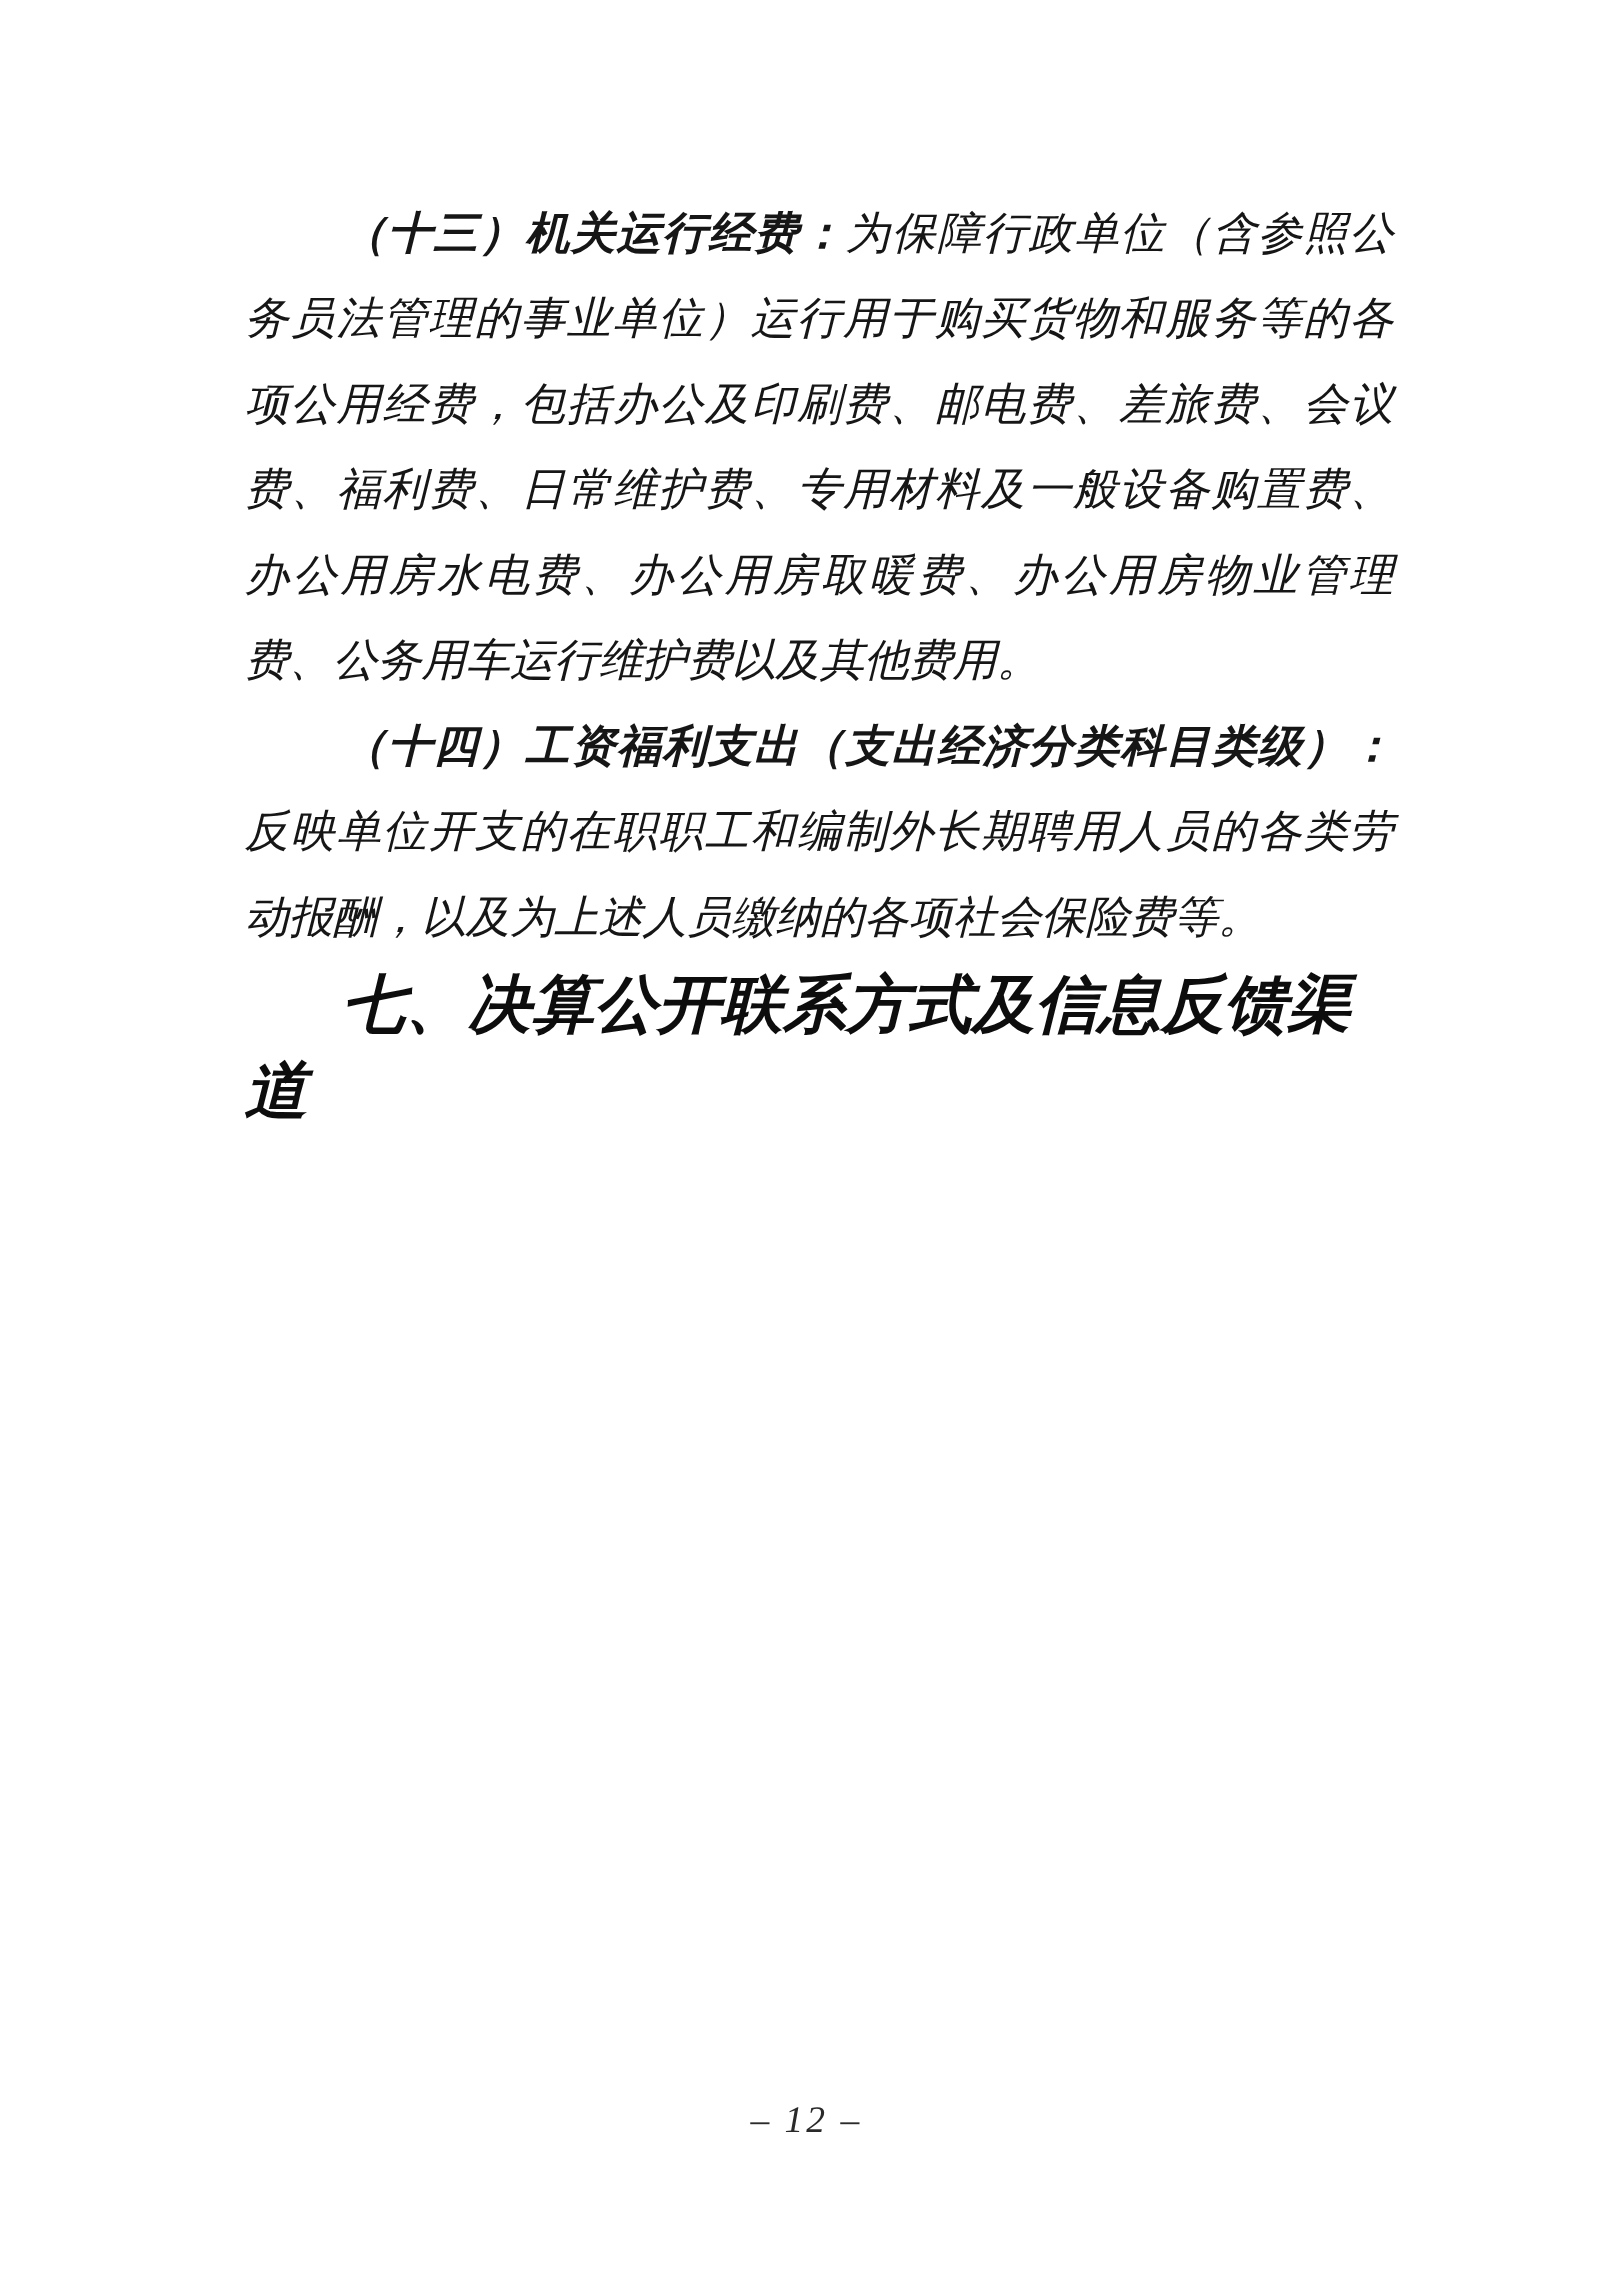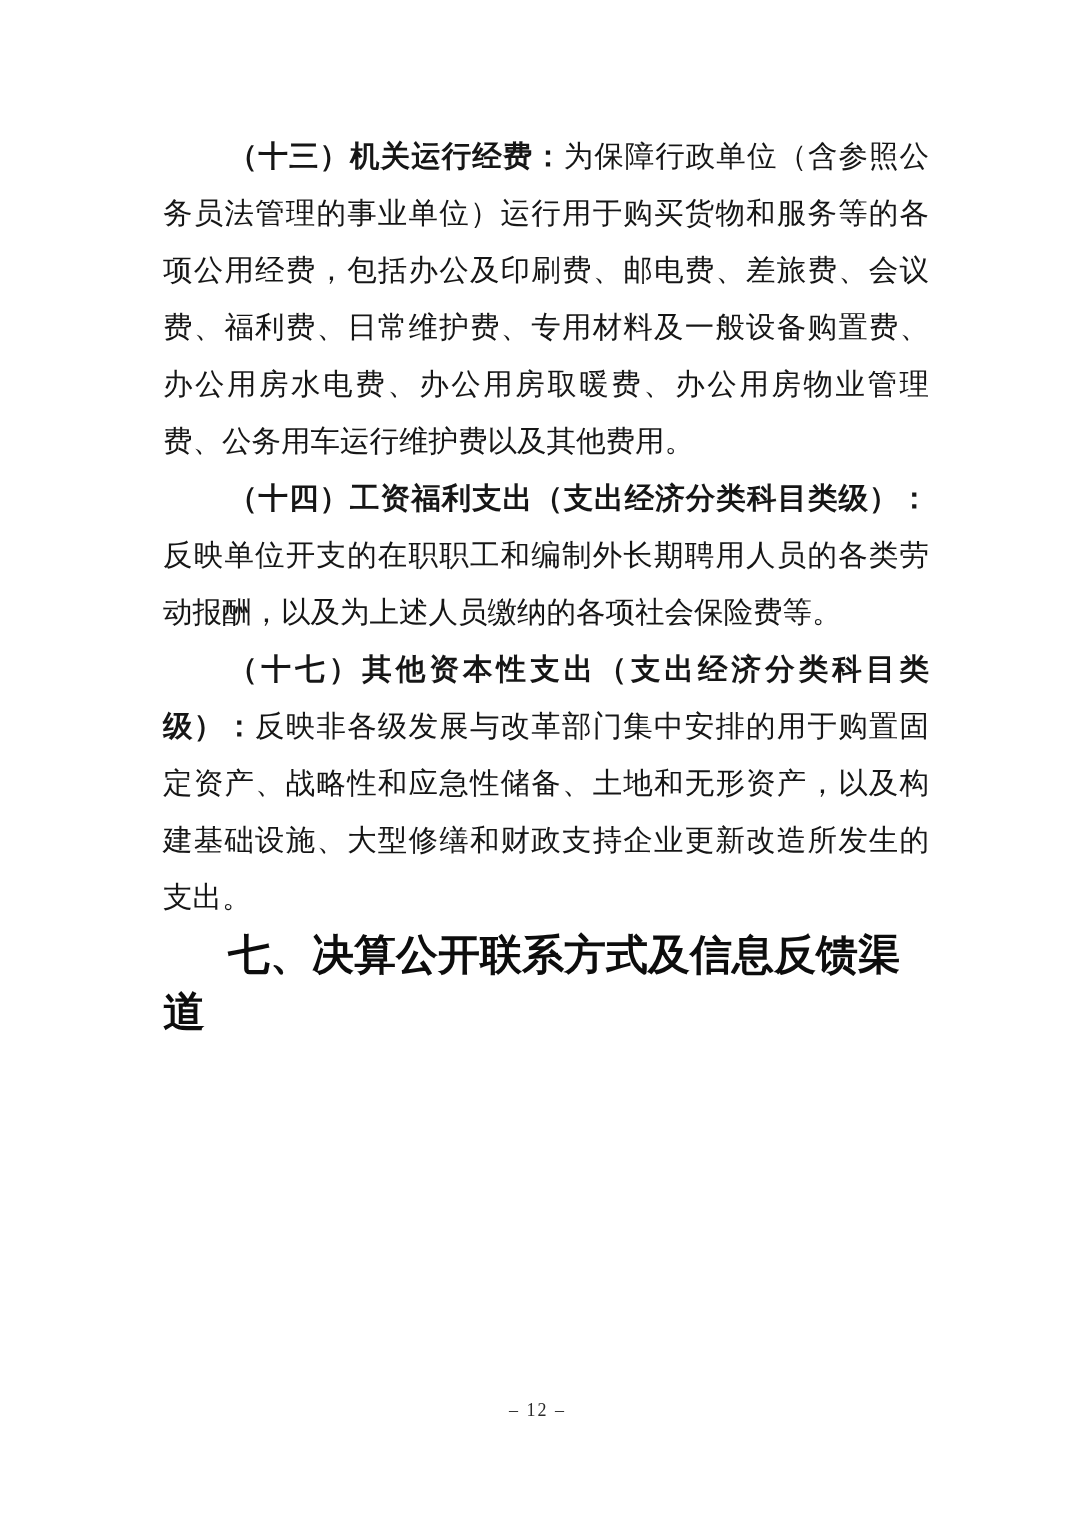--- a/index.html
+++ b/index.html
@@ -9,20 +9,21 @@
   }
   .page {
     position: relative;
     width: 1075px;
     height: 1520px;
     margin: 0 auto;
     background: #ffffff;
     overflow: hidden;
     font-family: "Liberation Serif", "DejaVu Serif", serif;
     color: #161616;
+    font-style: italic;
   }
   .doc-body {
     position: absolute;
     left: 163px;
     top: 128px;
     width: 766px;
   }
   .para {
     margin: 0;
     padding: 0;
@@ -43,29 +44,28 @@
     font-size: 42px;
     text-align: left;
     color: #0d0d0d;
   }
   .footer {
     position: absolute;
     left: 0;
     right: 0;
     top: 1400px;
     text-align: center;
-    font-size: 18px;
+    font-size: 25px;
     letter-spacing: 2px;
     color: #2a2a2a;
   }
 </style>
 </head>
 <body>
 
 <div class="page">
   <div class="doc-body">
       <p class="para body"><span class="seg bold">（十三）机关运行经费：</span><span class="seg">为保障行政单位（含参照公务员法管理的事业单位）运行用于购买货物和服务等的各项公用经费，包括办公及印刷费、邮电费、差旅费、会议费、福利费、日常维护费、专用材料及一般设备购置费、办公用房水电费、办公用房取暖费、办公用房物业管理费、公务用车运行维护费以及其他费用。</span></p>
       <p class="para body"><span class="seg bold">（十四）工资福利支出（支出经济分类科目类级）：</span><span class="seg">反映单位开支的在职职工和编制外长期聘用人员的各类劳动报酬，以及为上述人员缴纳的各项社会保险费等。</span></p>
-      <p class="para body"><span class="seg bold">（十七）其他资本性支出（支出经济分类科目类级）：</span><span class="seg">反映非各级发展与改革部门集中安排的用于购置固定资产、战略性和应急性储备、土地和无形资产，以及构建基础设施、大型修缮和财政支持企业更新改造所发生的支出。</span></p>
       <p class="para heading"><span class="seg bold">七、决算公开联系方式及信息反馈渠道</span></p>
     </div>
   <div class="footer">– 12 –</div>
 </div>
 
 </body></html>

